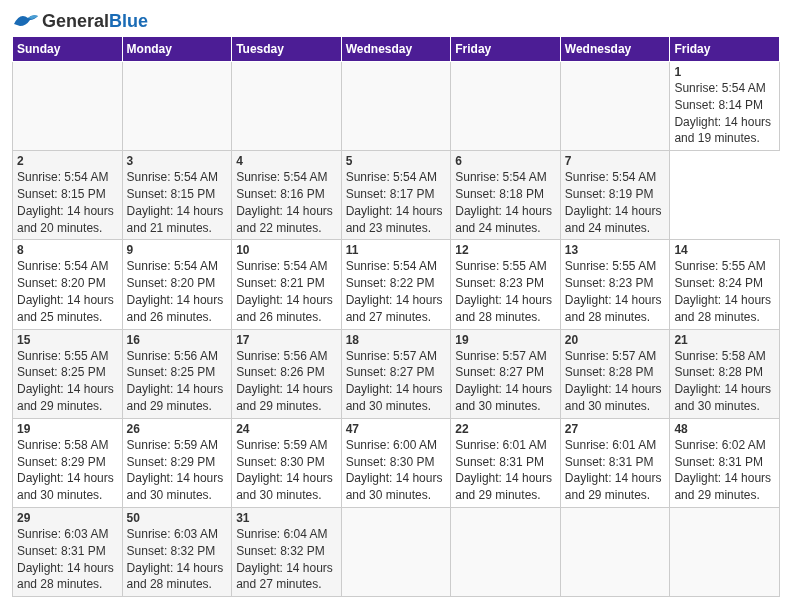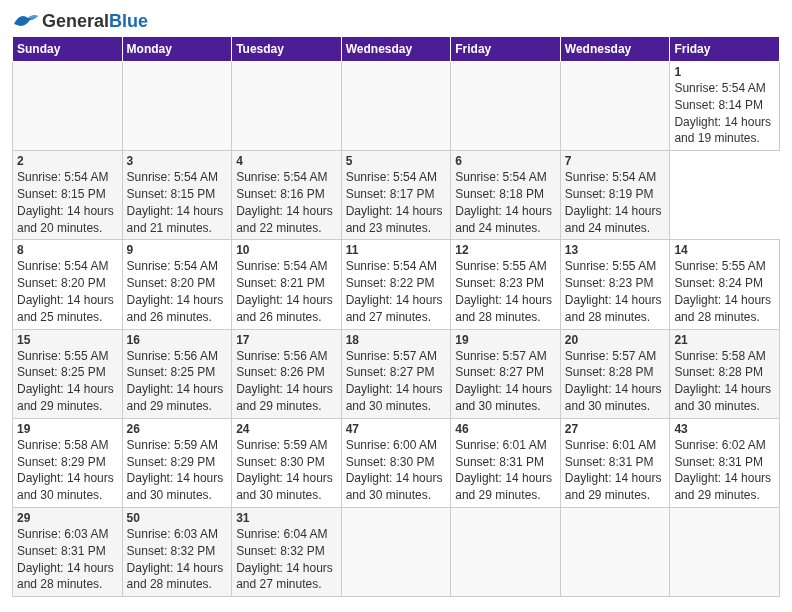--- a/index.html
+++ b/index.html
@@ -236,29 +236,29 @@
         </td>
           <td>
           <span class="day-num">24</span>
           <div class="day-info">Sunrise: 5:59 AM<br>Sunset: 8:30 PM<br>Daylight: 14 hours<br>and 30 minutes.</div>
         </td>
           <td>
           <span class="day-num">47</span>
           <div class="day-info">Sunrise: 6:00 AM<br>Sunset: 8:30 PM<br>Daylight: 14 hours<br>and 30 minutes.</div>
         </td>
           <td>
-          <span class="day-num">46</span>
+          <span class="day-num">22</span>
           <div class="day-info">Sunrise: 6:01 AM<br>Sunset: 8:31 PM<br>Daylight: 14 hours<br>and 29 minutes.</div>
         </td>
           <td>
           <span class="day-num">27</span>
           <div class="day-info">Sunrise: 6:01 AM<br>Sunset: 8:31 PM<br>Daylight: 14 hours<br>and 29 minutes.</div>
         </td>
           <td>
-          <span class="day-num">43</span>
+          <span class="day-num">48</span>
           <div class="day-info">Sunrise: 6:02 AM<br>Sunset: 8:31 PM<br>Daylight: 14 hours<br>and 29 minutes.</div>
         </td>
         </tr>
         <tr>
           <td>
           <span class="day-num">29</span>
           <div class="day-info">Sunrise: 6:03 AM<br>Sunset: 8:31 PM<br>Daylight: 14 hours<br>and 28 minutes.</div>
         </td>
           <td>
           <span class="day-num">50</span>

